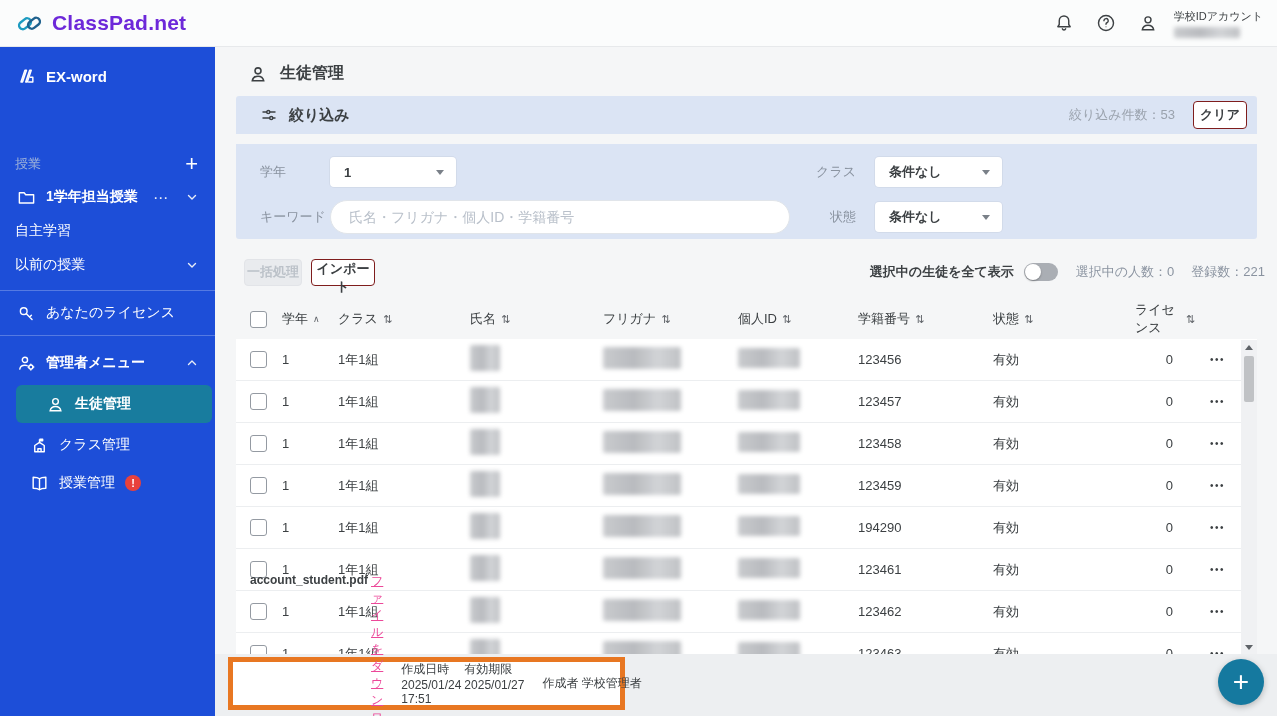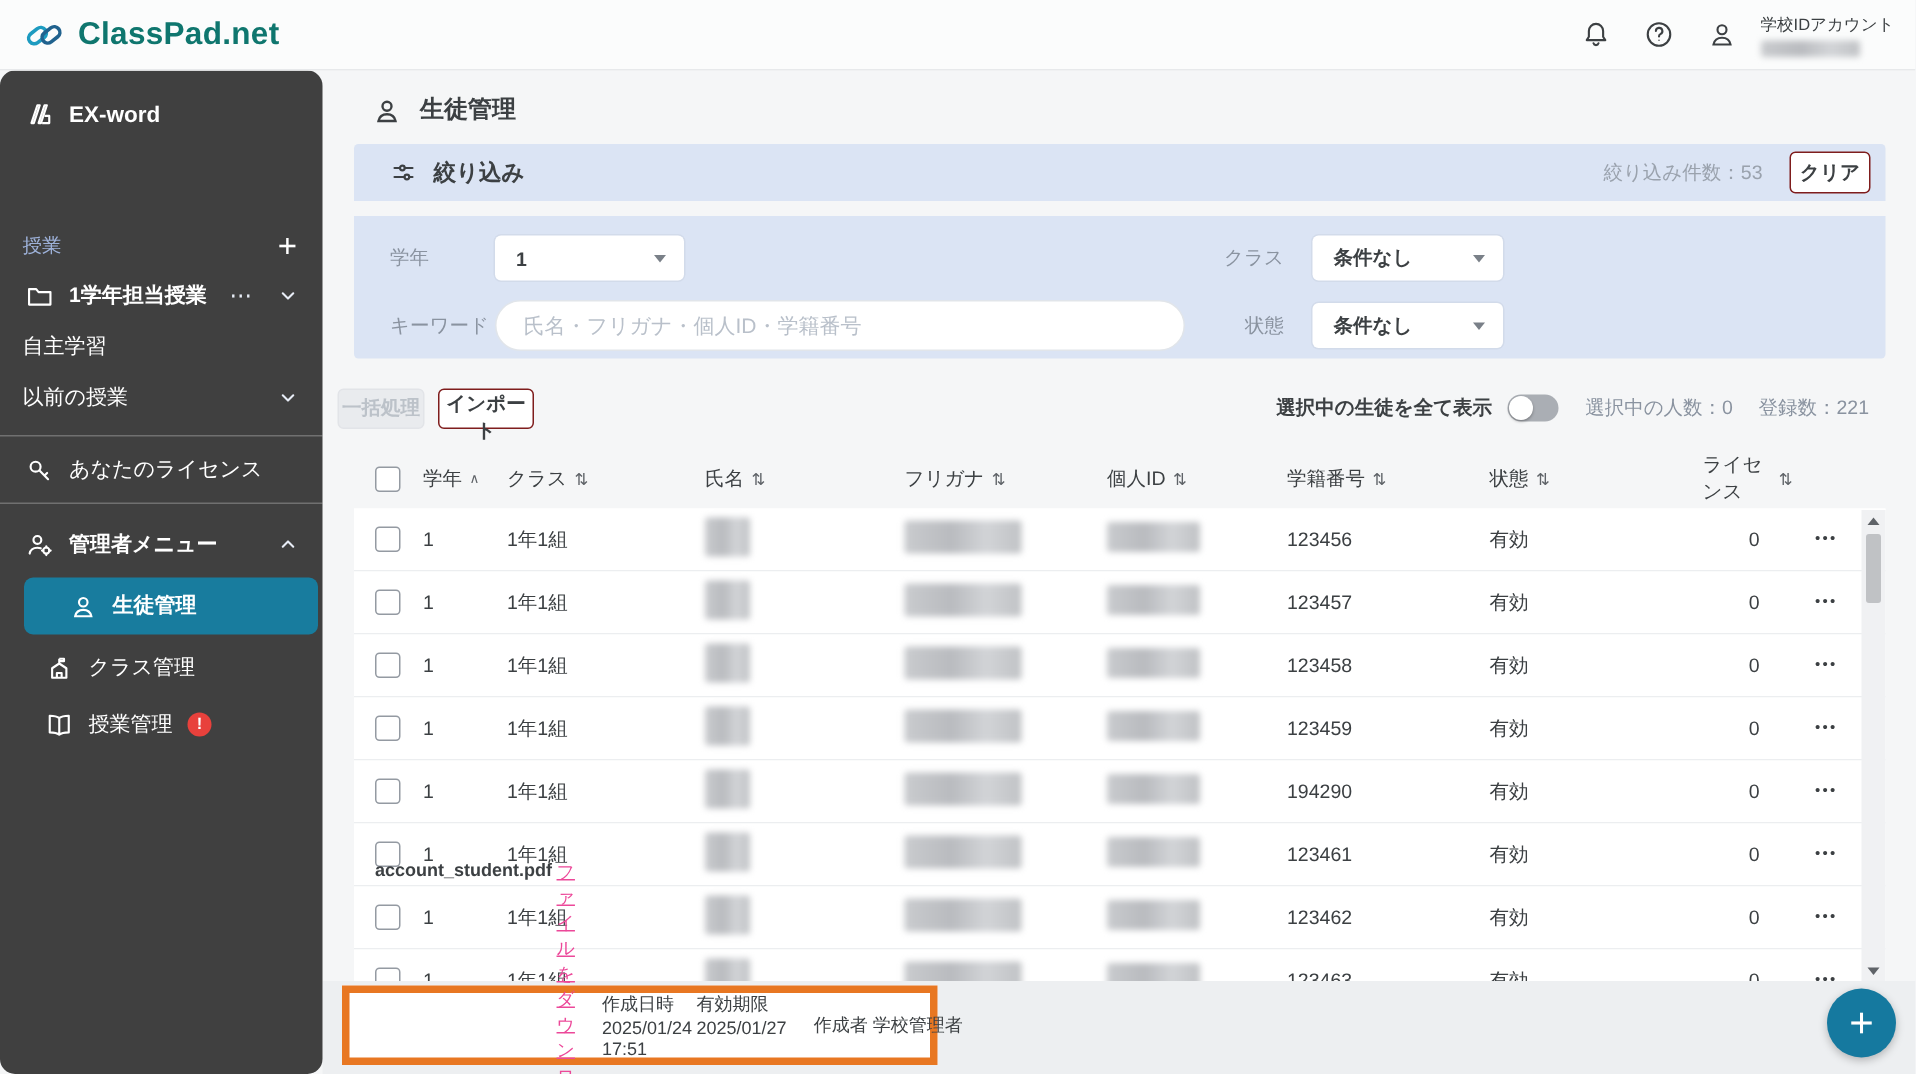--- a/index.html
+++ b/index.html
@@ -2,30 +2,30 @@
 <html><head>
 <meta charset="utf-8">
 <style>
   * { margin:0; padding:0; box-sizing:border-box; }
   html,body { width:1277px; height:716px; overflow:hidden; }
   body { font-family:"Liberation Sans","DejaVu Sans",sans-serif; background:#f5f6f7; color:#3c4043; position:relative; }
 
   
   .topbar { position:absolute; top:0; left:0; width:1277px; height:47px; background:#fbfcfc; border-bottom:1px solid #e7e9eb; display:flex; align-items:center; z-index:10; }
   .logo { display:flex; align-items:center; gap:9px; margin-left:16px; }
-  .logo-text { font-size:21px; font-weight:600; color:#0f766e; letter-spacing:0.2px; }
+  .logo-text { font-size:21px; font-weight:600; color:#6d28d9; letter-spacing:0.2px; }
   .topbar-right { margin-left:auto; display:flex; align-items:center; gap:22px; margin-right:14px; }
   .tb-icon { width:20px; height:20px; color:#3c4043; cursor:pointer; }
   .account { display:flex; flex-direction:column; gap:3px; margin-left:-6px; }
   .account-label { font-size:11px; color:#3c4043; }
   .blur { background:linear-gradient(90deg,#c9cbce,#b9bbbf 40%,#d2d4d7 70%,#c0c2c5); filter:blur(2px); border-radius:2px; }
   .account-blur { width:66px; height:11px; }
 
   
-  .sidebar { position:absolute; top:47px; left:0; width:215px; height:669px; background:#404040; color:#fff; z-index:9;border-radius:10px; }
+  .sidebar { position:absolute; top:47px; left:0; width:215px; height:669px; background:#1d4ed8; color:#fff; z-index:9; }
   .side-item { position:absolute; left:0; width:215px; display:flex; align-items:center; cursor:pointer; }
   .side-ico { width:19px; height:19px; margin-left:17px; margin-right:10px; flex:0 0 auto; color:#fff; }
   .side-main-label { font-size:15px; font-weight:bold; }
   .side-plain-label { font-size:14px; }
   .side-section-label { font-size:13px; color:#9db1d9; margin-left:15px; }
   .side-right { margin-left:auto; margin-right:16px; display:flex; align-items:center; gap:16px; }
   .chev { width:14px; height:14px; color:#e8edf7; }
   .dots { font-size:15px; letter-spacing:1px; color:#e8edf7; line-height:1; }
   .plus { font-size:22px; font-weight:300; color:#fff; line-height:1; margin-right:17px; margin-left:auto; cursor:pointer; }
   .divider { position:absolute; left:0; width:215px; height:1px; background:rgba(255,255,255,0.25); }
@@ -53,21 +53,21 @@
   .f-label2 { width:42px; font-size:13px; color:#8a93a0; text-align:right; margin-left:auto; margin-right:19px; flex:0 0 auto; }
   .select { background:#fff; border-radius:4px; height:30px; display:flex; align-items:center; padding:0 12px 0 14px; cursor:pointer; box-shadow:0 0 0 1px rgba(0,0,0,0.04); }
   .select-value { font-size:13px; font-weight:bold; color:#3c4043; }
   .caret { width:0; height:0; border-left:4px solid transparent; border-right:4px solid transparent; border-top:5px solid #7a8088; margin-left:auto; }
   .sel-grade { width:126px; }
   .sel-sm { width:127px; }
   .kw-input { width:460px; height:34px; border-radius:17px; border:1px solid #e1e5ea; background:#fff; padding:0 18px; font-size:14px; color:#3c4043; font-family:inherit; outline:none; }
   .kw-input::placeholder { color:#b9c0ca; }
 
   
-  .toolbar { position:absolute; top:210px; left:10px; width:1021px; height:30px; display:flex; align-items:center; }
+  .toolbar { position:absolute; top:210px; left:29px; width:1021px; height:30px; display:flex; align-items:center; }
   .bulk-btn { width:58px; height:27px; background:#e9ebee; border:1px solid #e2e4e8; border-radius:4px; font-size:13px; font-weight:bold; color:#bcc2c9; font-family:inherit; cursor:default; }
   .import-btn { width:64px; height:27px; margin-left:9px; }
   .toolbar-right { margin-left:auto; display:flex; align-items:center; font-size:13px; color:#8a93a0; }
   .toggle-label { color:#3c4043; font-weight:600; }
   .toggle { width:34px; height:18px; border-radius:9px; background:#aaaeb4; margin:0 18px 0 10px; position:relative; cursor:pointer; flex:0 0 auto; }
   .toggle-knob { position:absolute; left:1px; top:1px; width:16px; height:16px; border-radius:50%; background:#fff; box-shadow:0 1px 2px rgba(0,0,0,0.3); }
   .count-gap { margin-left:17px; }
 
   
   .tbl { position:absolute; top:252px; left:21px; width:1021px; bottom:0; }

